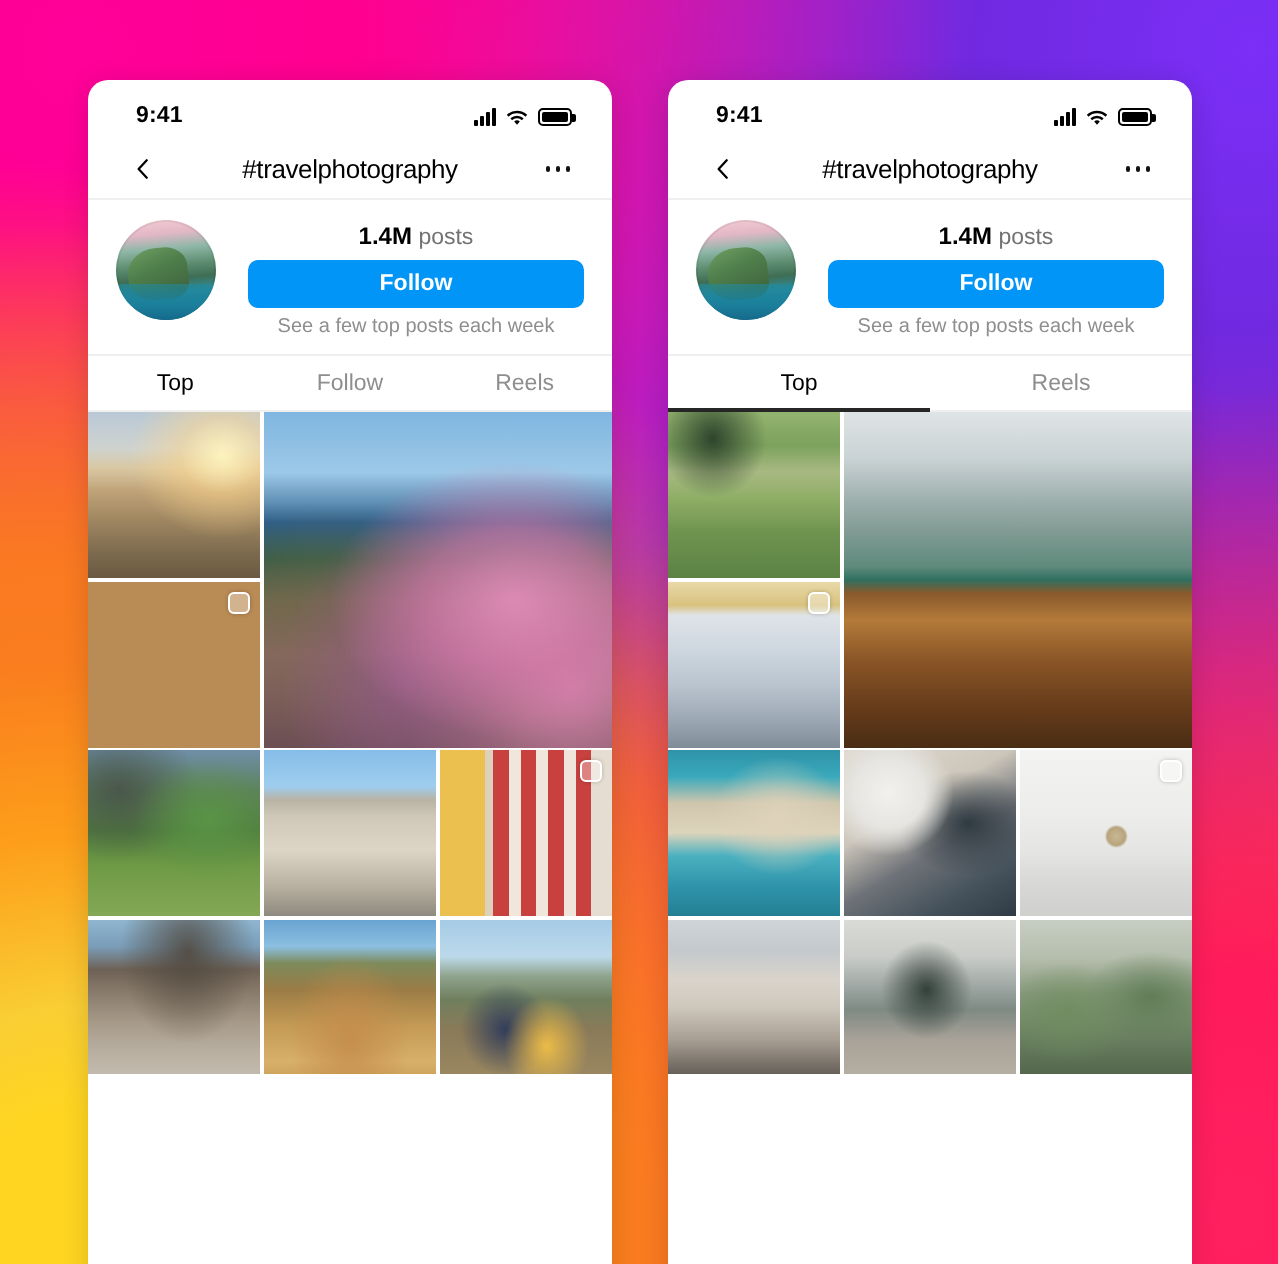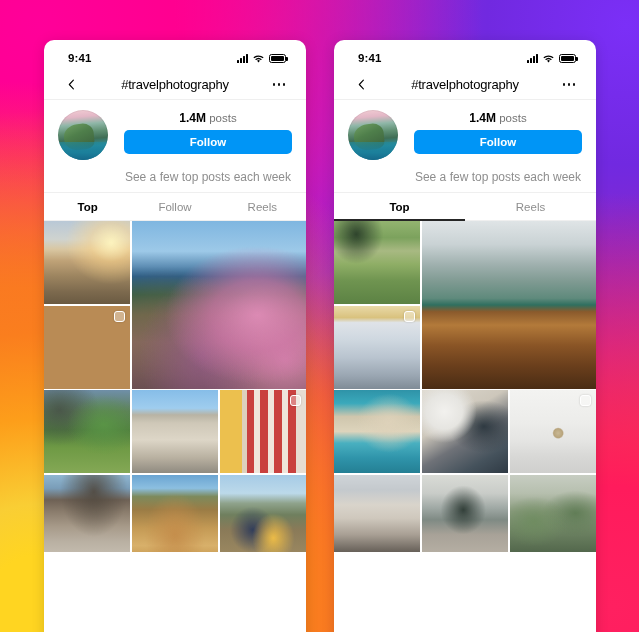--- a/index.html
+++ b/index.html
@@ -100,31 +100,31 @@
   .posts { font-size: 11.5px; color: #737373; padding: 1px 0 5px; }
   .posts b { color: #000; font-weight: 700; font-size: 12px; }
   .follow-btn {
     display: block; width: 100%;
     background: #0095F6; color: #fff;
     font-size: 11.5px; font-weight: 700;
     border: none; border-radius: 5px;
     padding: 6px 0; cursor: pointer;
     font-family: "Liberation Sans", sans-serif;
   }
-  .subtext { font-size: 12px; color: #8e8e8e; padding-top: 16px; }
+  .subtext { font-size: 10px; color: #8e8e8e; padding-top: 4px; }
 
   
   .tabs { display: flex; border-bottom: 1px solid #efefef; }
   .tab {
     flex: 1; text-align: center;
     font-size: 11.5px; color: #8e8e8e;
     padding: 8px 0 7px;
     position: relative; cursor: pointer;
   }
-  .tab.active { color: #000; font-weight: 700; }
+  .tab.active { color: #000; font-weight: 400; }
   .tab.active.underline::after {
     content:""; position:absolute; left:0; right:0; bottom:-1px;
     height: 1.6px; background: #262626;
   }
 
   
   .grid {
     display: grid;
     grid-template-columns: repeat(3, 1fr);
     grid-auto-rows: 83px;

